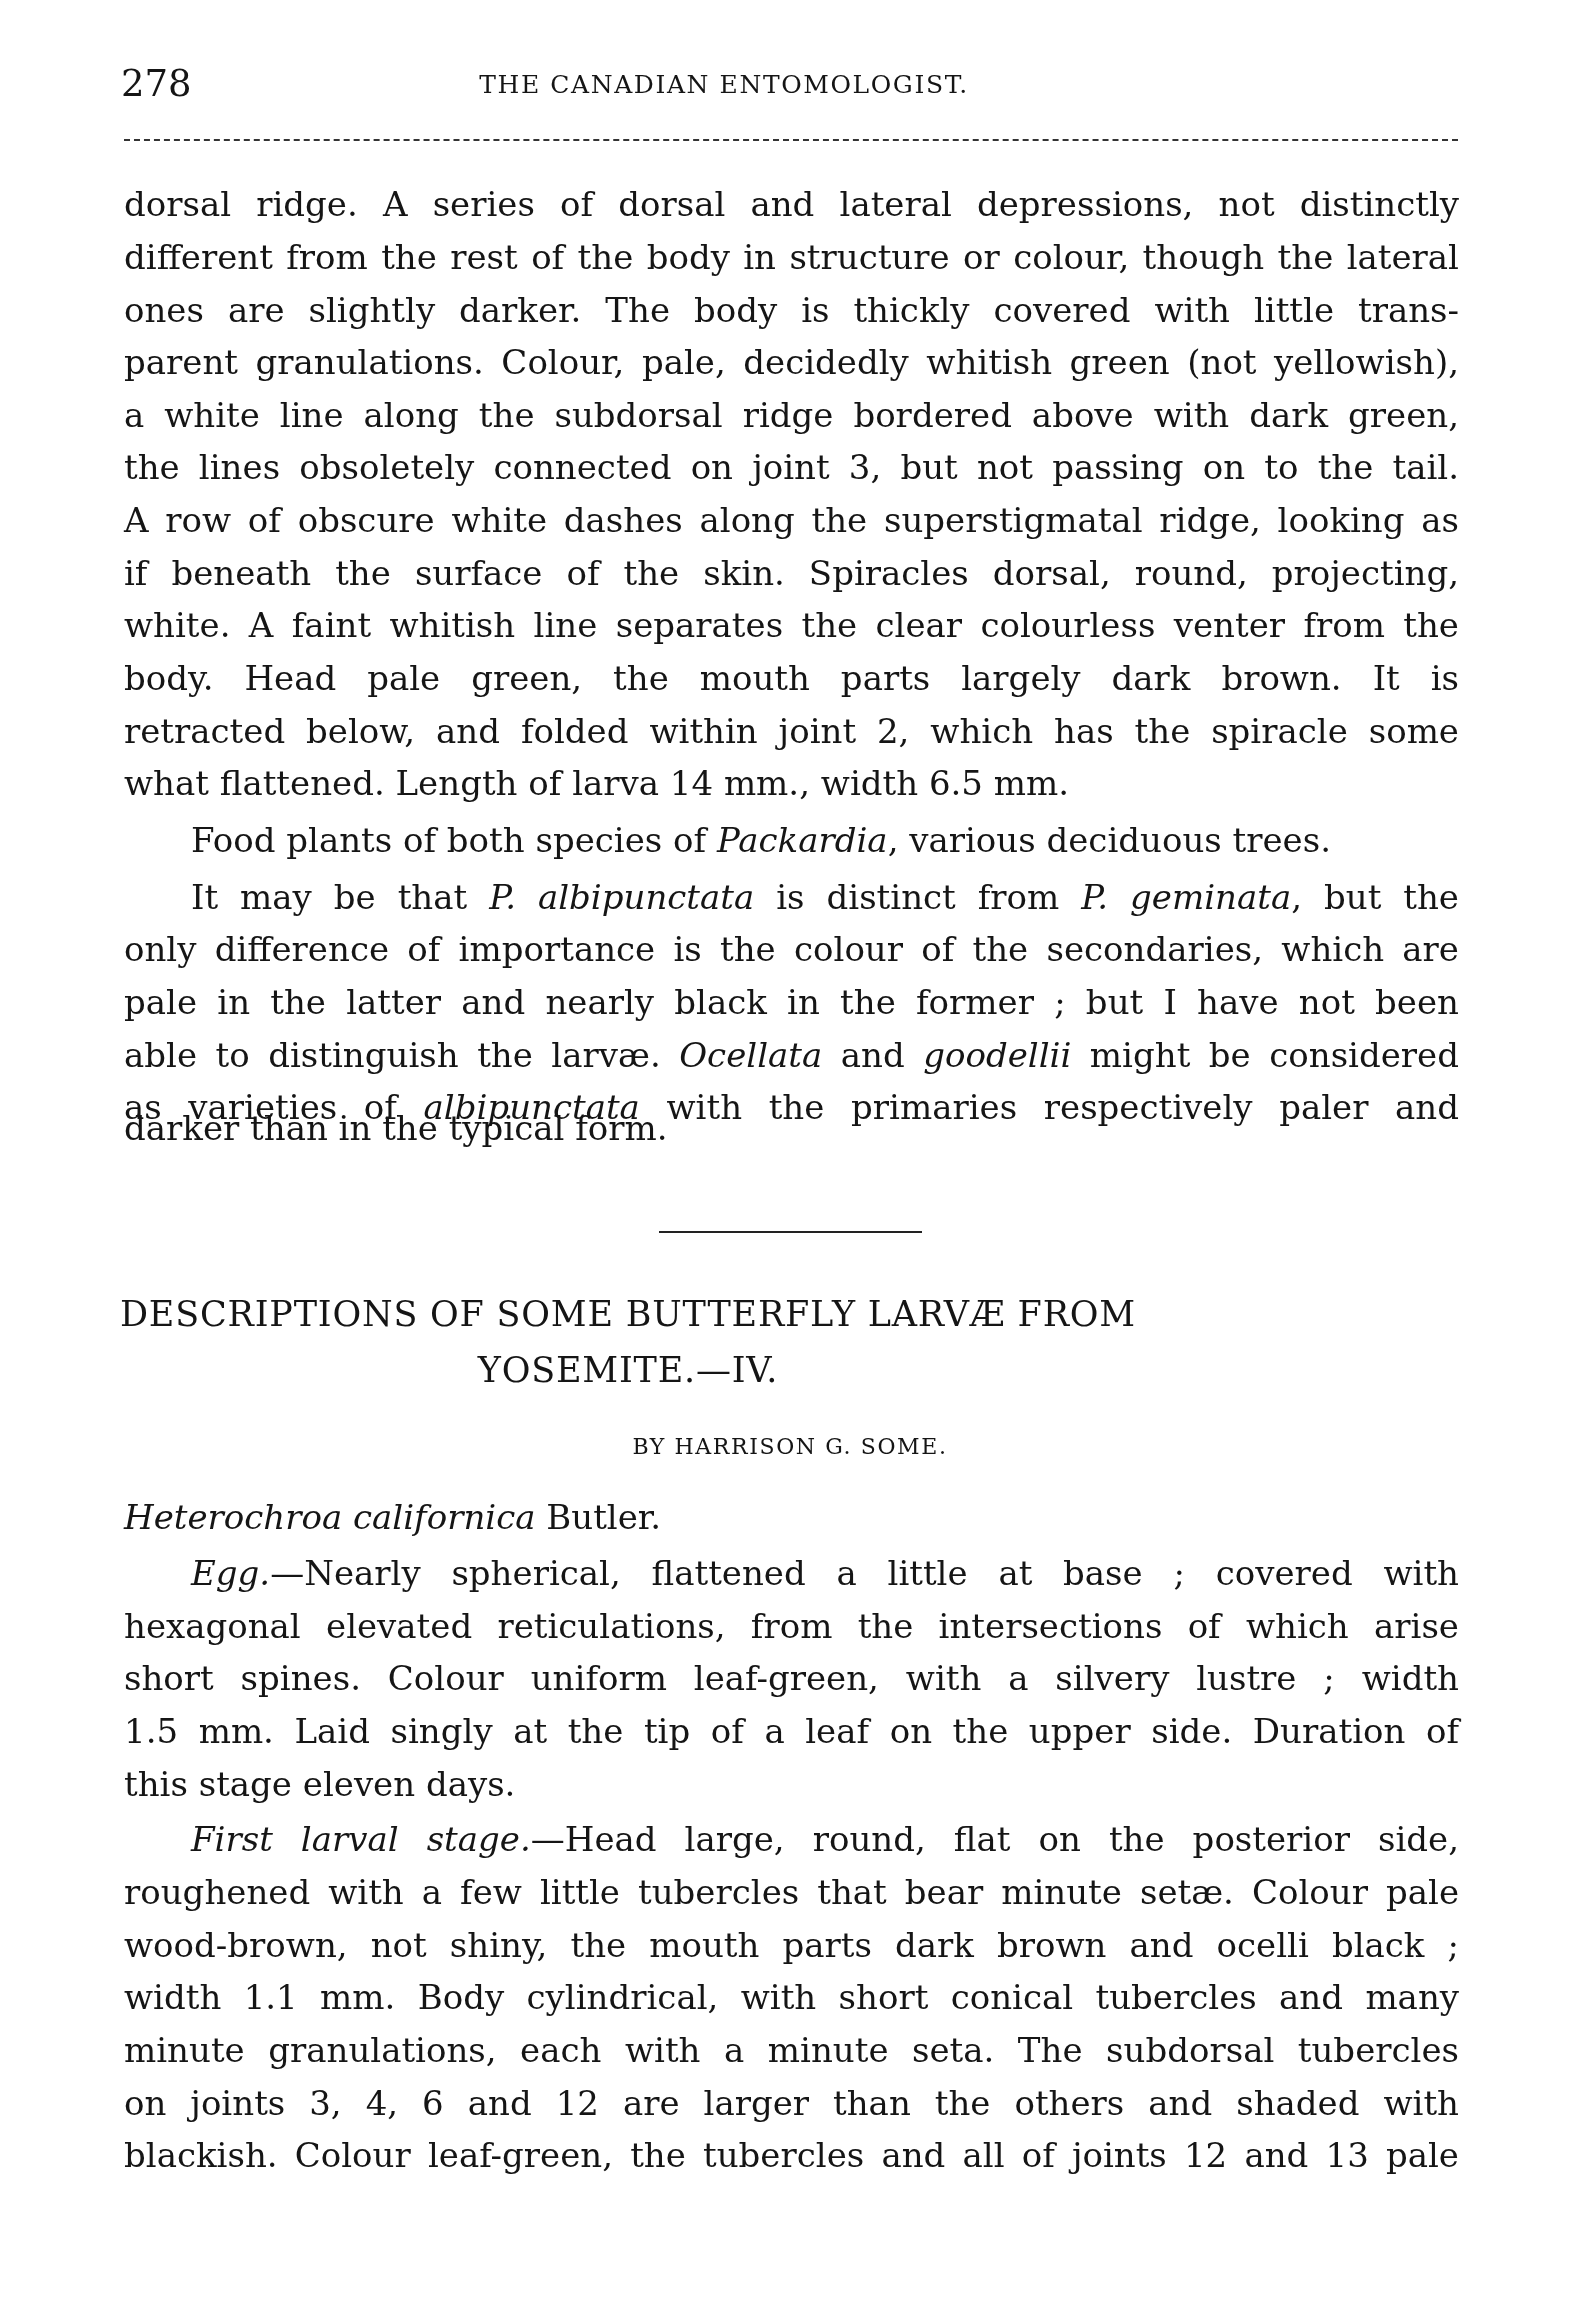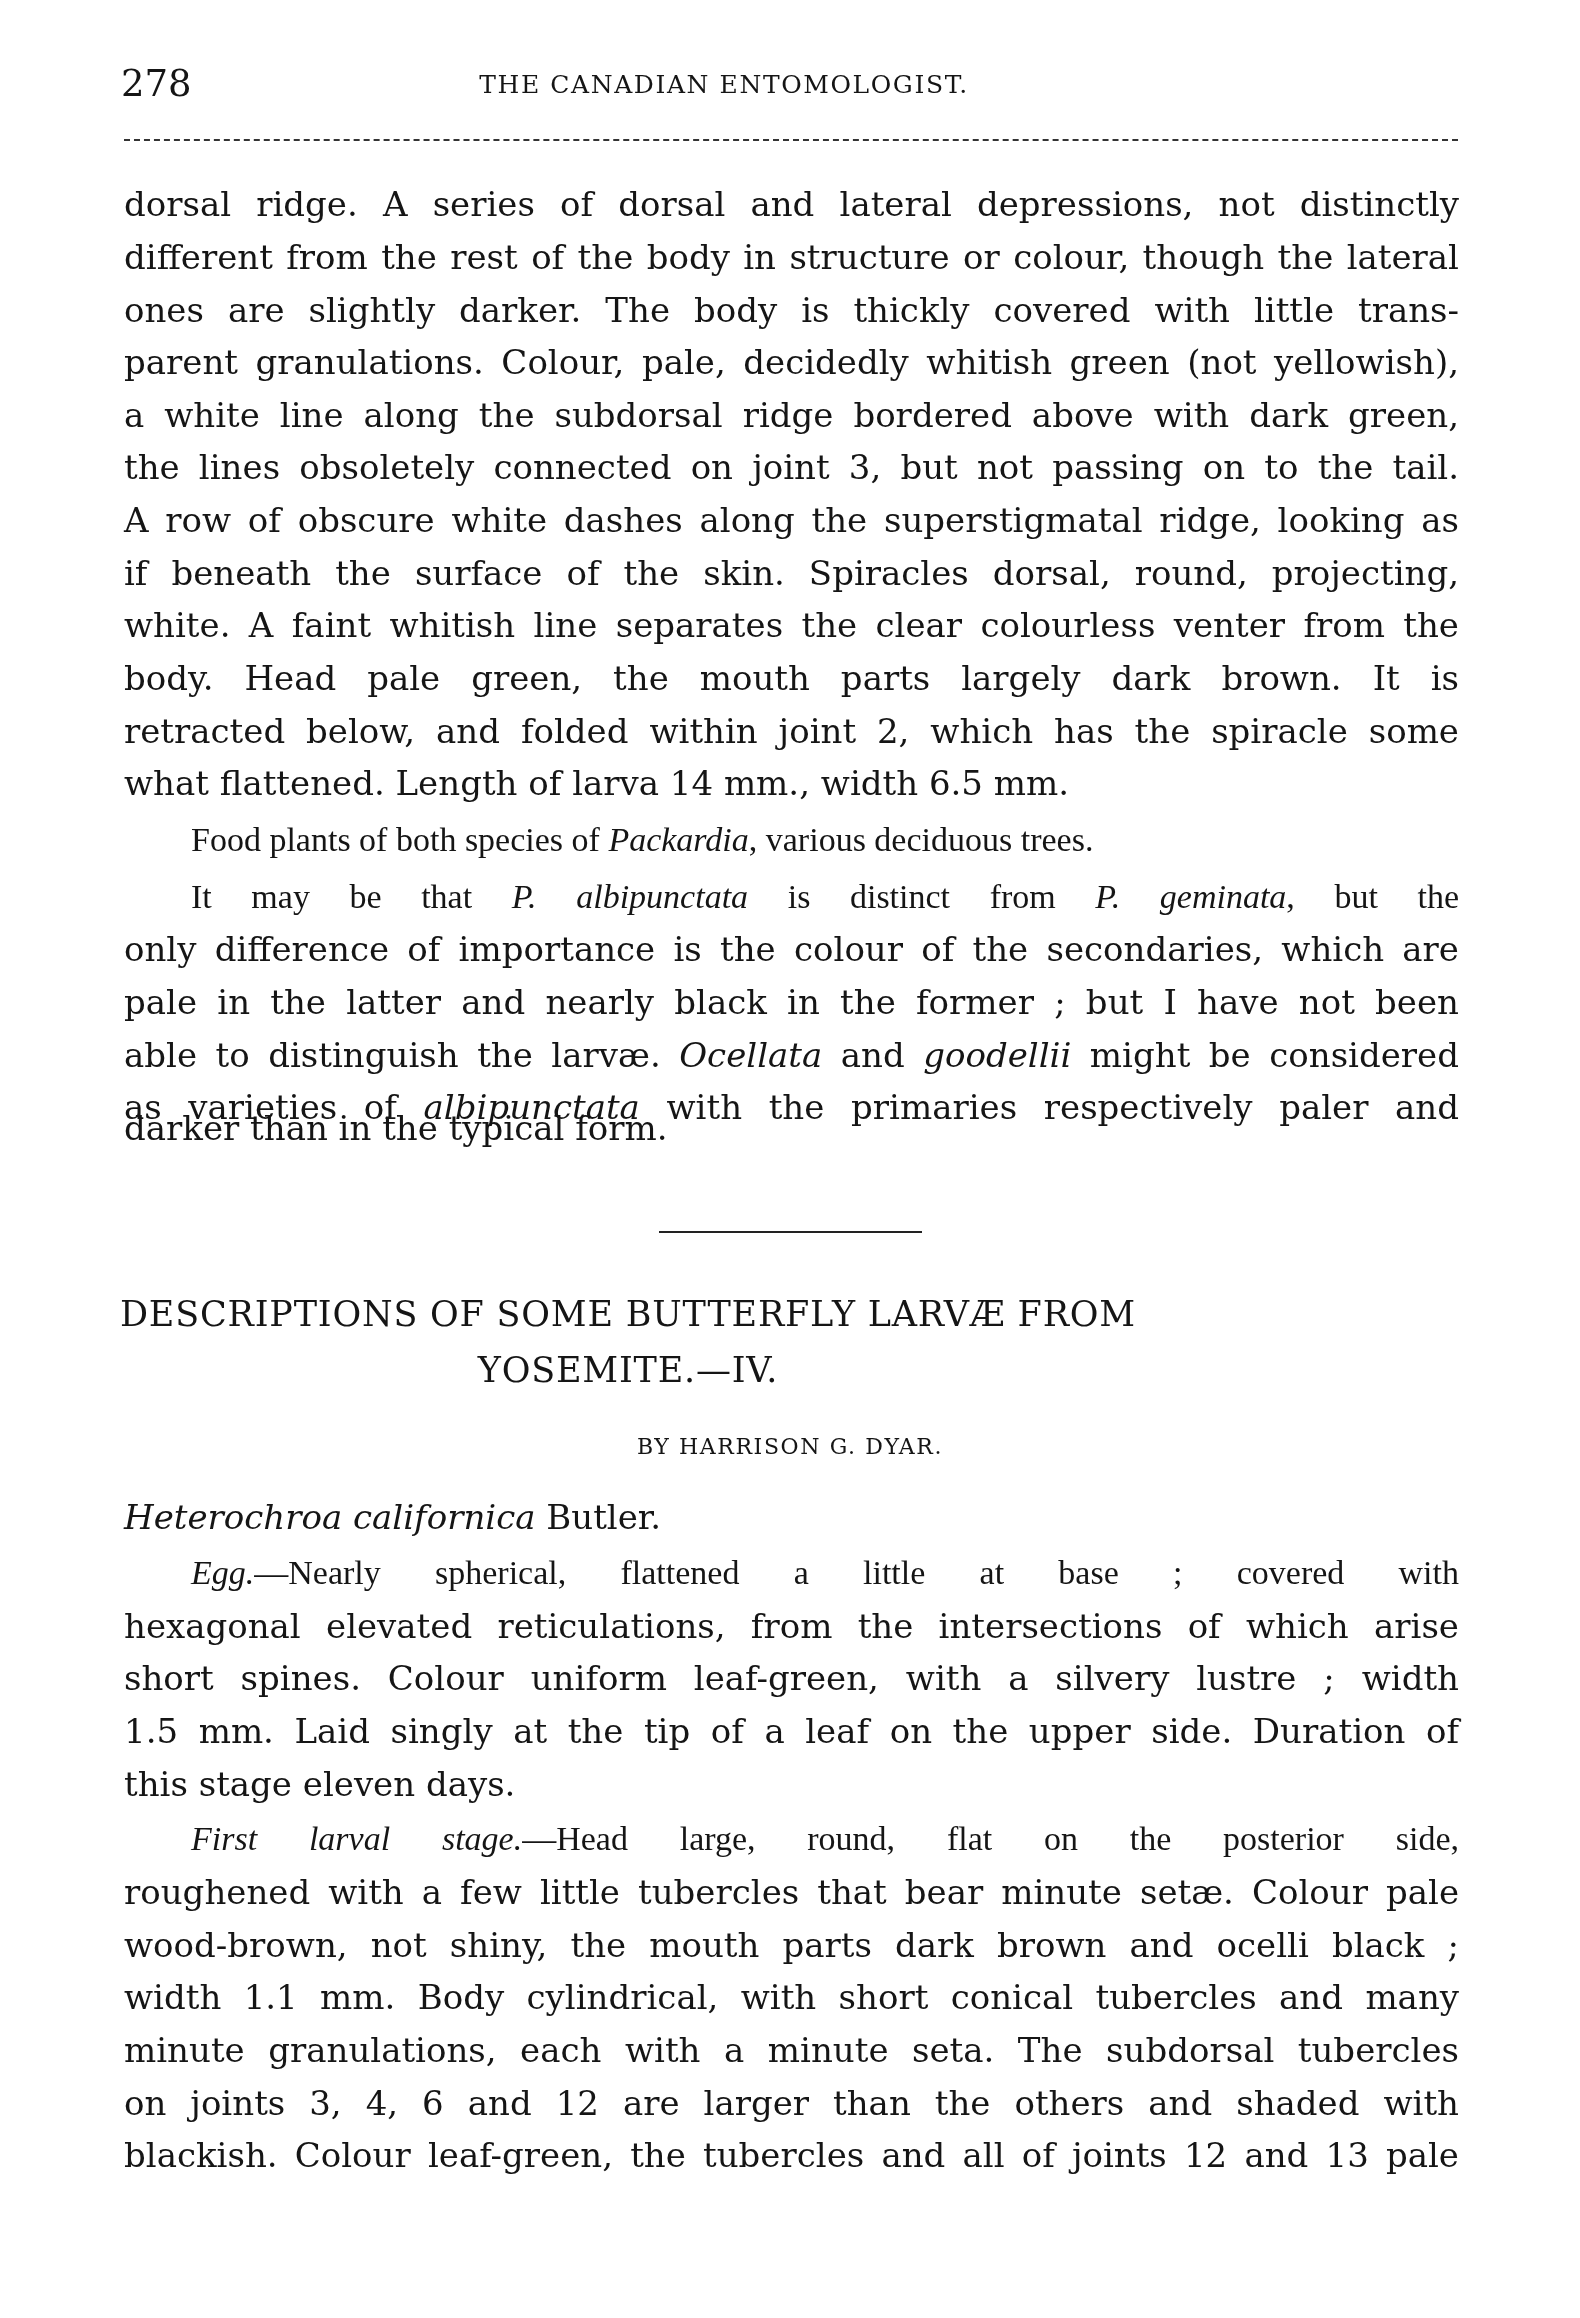--- a/index.html
+++ b/index.html
@@ -6,21 +6,21 @@
   body { width:1580px; height:2319px; position:relative; overflow:hidden;
          font-family:"DejaVu Serif","Liberation Serif",serif; color:#151515; }
   .abs { position:absolute; }
   .pagenum { left:121px; top:62px; font-size:37px; }
   .runhead { left:0; width:1432px; top:70px; text-align:center; font-size:25px; letter-spacing:1.6px; padding-left:16px; box-sizing:border-box; }
   .toprule { left:124px; top:139px; width:1334px; height:0; border-top:2.4px dashed #333; }
   .col { left:124px; width:1335px; }
   .line { position:absolute; left:0; width:100%; font-size:34px; line-height:48px; white-space:nowrap;
           text-align:justify; text-align-last:justify; }
   .line.last { text-align-last:left; }
-  .line.indent { padding-left:67px; box-sizing:border-box;font-family:Liberation Serif, serif; }
+  .line.indent { padding-left:67px; box-sizing:border-box; }
   em { font-style:italic; }
   .secrule { left:659px; width:263px; top:1231px; height:0; border-top:2.4px solid #222; }
   .title { left:0; width:1256px; text-align:center; font-size:35px; letter-spacing:0.8px; }
   .byline { left:0; width:1580px; text-align:center; font-size:22px; letter-spacing:1.6px; }
 </style>
 </head>
 <body>
 
 <div class="abs pagenum">278</div>
 <div class="abs runhead">THE CANADIAN ENTOMOLOGIST.</div>
@@ -47,21 +47,21 @@
   <div class="line" style="top:978px">pale in the latter and nearly black in the former ; but I have not been</div>
   <div class="line" style="top:1031px"><span>able to distinguish the larvæ.  </span><em>Ocellata</em><span> and </span><em>goodellii</em><span> might be considered</span></div>
   <div class="line" style="top:1083px"><span>as varieties of </span><em>albipunctata</em><span> with the primaries respectively paler and</span></div>
   <div class="line last" style="top:1104px">darker than in the typical form.</div>
 </div>
 
 <div class="abs secrule"></div>
 
 <div class="abs title" style="top:1294px">DESCRIPTIONS OF SOME BUTTERFLY LARVÆ FROM</div>
 <div class="abs title" style="top:1350px">YOSEMITE.—IV.</div>
-<div class="abs byline" style="top:1434px">BY HARRISON G. DYAR.</div>
+<div class="abs byline" style="top:1434px">BY HARRISON G. SOME.</div>
 
 <div class="abs col" style="top:0;height:2319px;">
   <div class="line last" style="top:1493px"><em>Heterochroa californica</em><span> Butler.</span></div>
 
   <div class="line indent" style="top:1549px"><em>Egg.</em><span>—Nearly spherical, flattened a little at base ; covered with</span></div>
   <div class="line" style="top:1602px">hexagonal elevated reticulations, from the intersections of which arise</div>
   <div class="line" style="top:1654px">short spines.  Colour uniform leaf-green, with a silvery lustre ; width</div>
   <div class="line" style="top:1707px">1.5 mm.  Laid singly at the tip of a leaf on the upper side.  Duration of</div>
   <div class="line last" style="top:1760px">this stage eleven days.</div>
 

